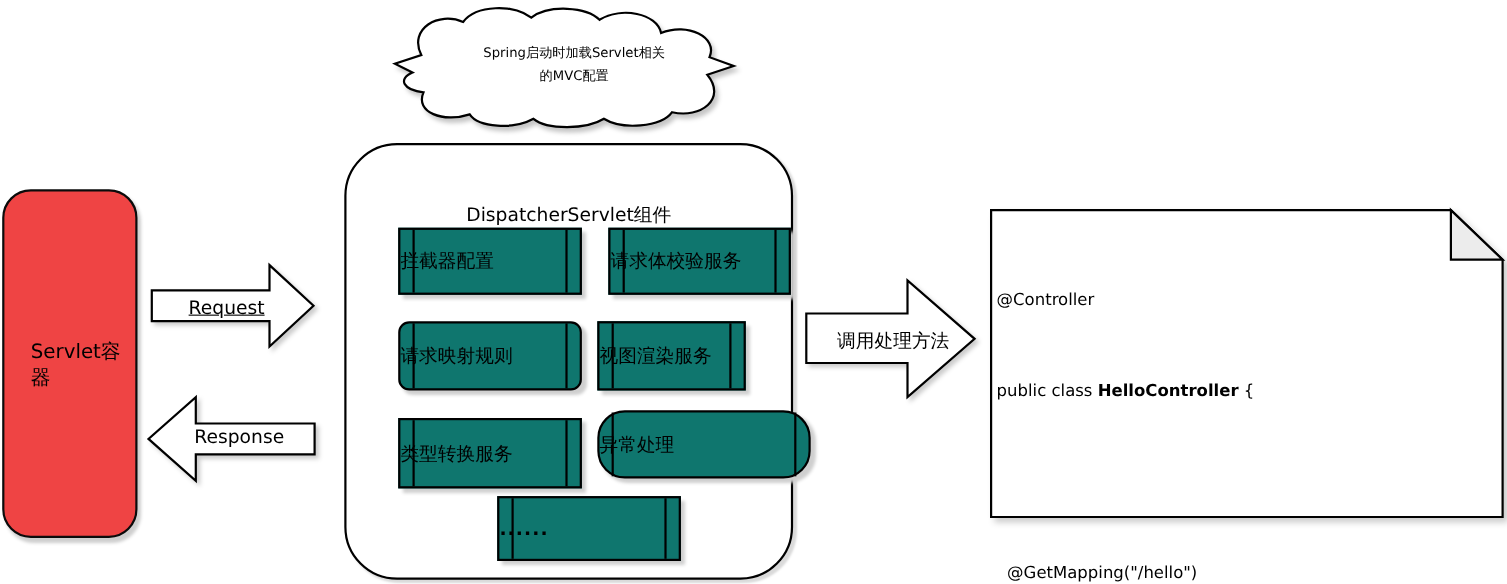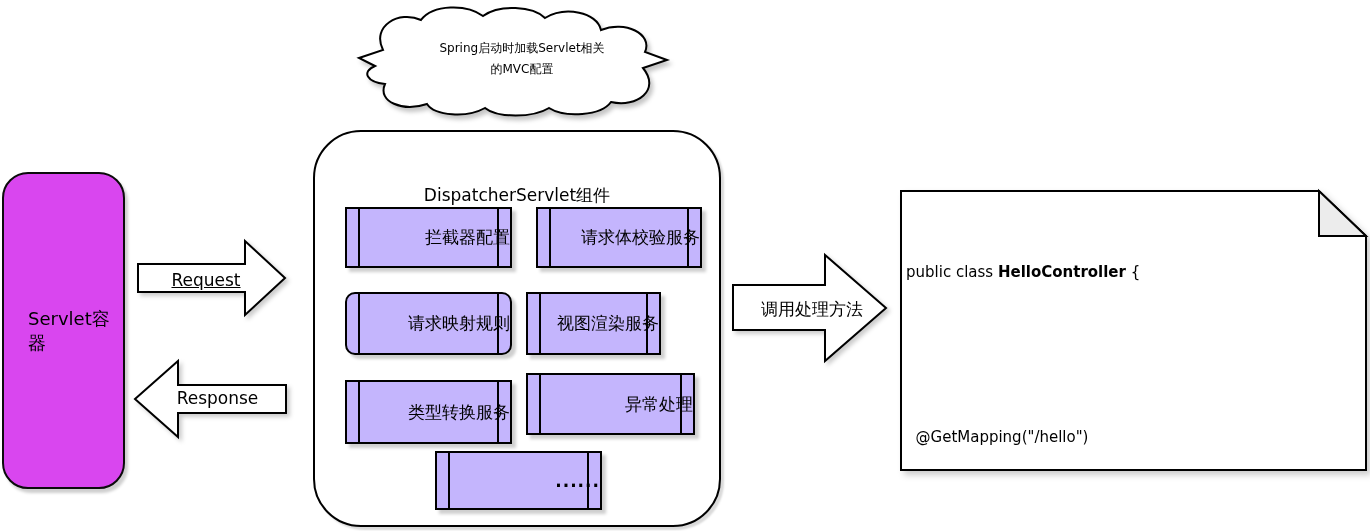--- a/index.html
+++ b/index.html
@@ -18,55 +18,56 @@
 
   
   .cloud-text{
     left:372px;top:38px;width:300px;text-align:center;
     font-size:12px;line-height:21px;font-weight:500;
   }
 
   
   .servlet-box{
     left:2px;top:172px;width:123px;height:317px;box-sizing:border-box;
-    background:#d946ef;border:2.5px solid #0b0b0b;border-radius:26px;
+    background:#ef4444;border:2.5px solid #0b0b0b;border-radius:26px;
     box-shadow:3px 4px 3px #cfcfcf;
     display:flex;align-items:center;justify-content:center;
     font-size:18px;
     padding-left:24px;
   }
 
   
   .dispatcher{
     left:313px;top:130px;width:408px;height:397px;box-sizing:border-box;
     background:#fff;border:2px solid #000;border-radius:48px;
     box-shadow:3px 3px 2px #dadada;
   }
   .dispatcher-title{
     left:313px;top:143px;width:408px;text-align:center;font-size:17px;margin-top:41px;
   }
 
   
   .pbox{
-    box-sizing:border-box;background:#c4b5fd;border:2px solid #000;
+    box-sizing:border-box;background:#0f766e;border:2px solid #000;
     box-shadow:4px 4px 3px #cfcfcf;
-    display:flex;align-items:center;justify-content:flex-end;
+    display:flex;align-items:center;justify-content:flex-start;
     font-size:17px;
+    margin-left:17px;
   }
   .pbox::before,.pbox::after{
     content:"";position:absolute;top:0;bottom:0;width:2px;background:#000;
   }
   .pbox::before{left:11px}
   .pbox::after{right:11px}
   .pbox.b1{left:345px;top:207px;width:167px;height:61px;}
   .pbox.b2{left:536px;top:207px;width:166px;height:61px;}
   .pbox.b3{left:345px;top:292px;width:167px;height:63px;border-radius:10px;}
   .pbox.b4{left:526px;top:292px;width:135px;height:63px;}
   .pbox.b5{left:345px;top:380px;width:167px;height:64px;}
-  .pbox.b6{left:526px;top:373px;width:169px;height:62px;}
+  .pbox.b6{left:526px;top:373px;width:194px;height:62px;border-radius:25px;}
   .pbox.b7{left:435px;top:451px;width:167px;height:59px;letter-spacing:1px;font-weight:600;}
 
   
   .arrow-label{font-size:17px;text-align:center;}
   .lbl-request{left:146px;top:270px;width:120px;text-decoration:underline;}
   .lbl-response{left:155px;top:388px;width:125px;}
   .lbl-invoke{left:742px;top:298px;width:140px;font-size:17px;}
 
   
   .code{
@@ -138,20 +139,21 @@
 <svg class="shape arrow-svg" style="left:731px;top:252px;" width="158" height="112" viewBox="0 0 158 112">
   <polygon points="2,33 94,33 94,3 155,56 94,109 94,78 2,78"></polygon>
 </svg>
 <div class="abs arrow-label lbl-invoke">调用处理方法</div>
 
 <svg class="shape note-svg" style="left:899px;top:189px;" width="471" height="285" viewBox="0 0 471 285">
   <path d="M 2,2 L 420,2 L 467,47 L 467,281 L 2,281 Z"></path>
   <path style="fill:#ececec;" d="M 420,2 L 420,47 L 467,47 Z"></path>
 </svg>
 <div class="abs code">
+  <div class="code-line"><span>@Controller</span></div>
   <div class="code-line"><span>public class </span><span class="b">HelloController</span><span> {</span></div>
   <div class="code-line"></div>
   <div class="code-line"><span>  @GetMapping("/hello")</span></div>
   
   
   
   
   
 </div>
 

